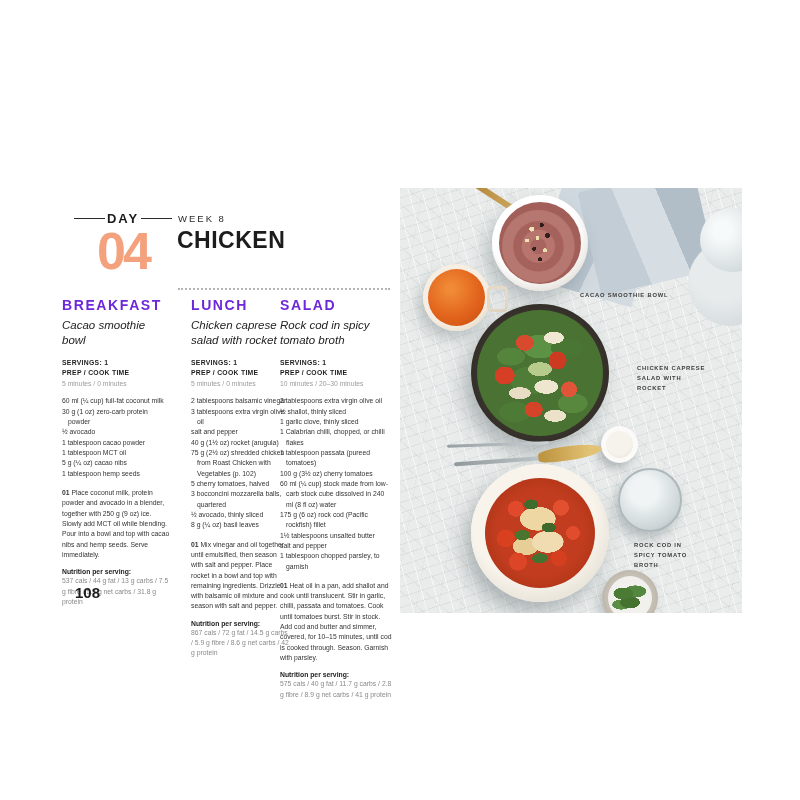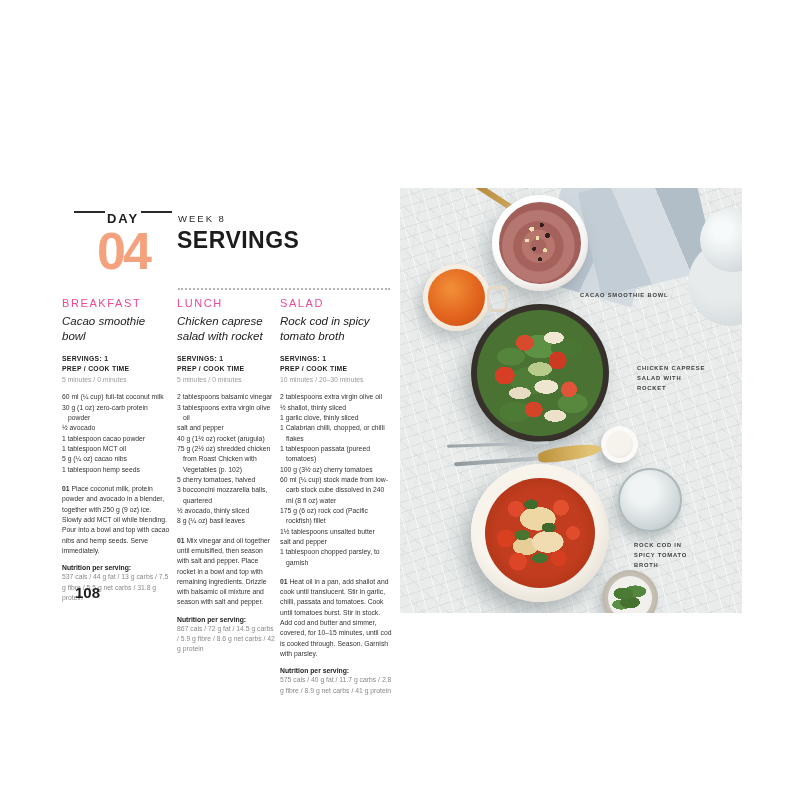--- a/index.html
+++ b/index.html
@@ -5,37 +5,37 @@
   html,body{margin:0;padding:0;}
   body{
     width:800px;height:800px;background:#ffffff;position:relative;
     font-family:"Liberation Sans",sans-serif;color:#1c1c1c;
     -webkit-font-smoothing:antialiased;overflow:hidden;
   }
   .spread{position:absolute;inset:0;}
 
   
   .day-block{position:absolute;left:74px;top:211px;width:98px;}
-  .day-row{display:flex;gap:2px;}
+  .day-row{display:flex;align-items:center;gap:2px;}
   .day-row .rule{flex:1;height:1.5px;background:#2a2a2a;}
   .day-label{font-size:13px;font-weight:700;letter-spacing:2px;}
   .day-number{
     font-size:52px;font-weight:800;line-height:.82;letter-spacing:-3px;
     margin-top:4px;text-align:center;
   }
   .week-label{position:absolute;left:178px;top:213px;font-size:9.5px;letter-spacing:2px;color:#2a2a2a;}
   .weekday{position:absolute;left:177px;top:227px;font-size:23px;font-weight:800;letter-spacing:.5px;}
   .intro{position:absolute;left:178px;top:258px;width:208px;font-size:7.5px;line-height:1.6;color:#4a4a4a;}
   .dotted-rule{position:absolute;left:178px;top:288px;width:212px;border-top:2px dotted #b5b5b5;}
 
   .meal-col{position:absolute;top:297px;}
   .col-breakfast{left:62px;width:108px;}
-  .col-lunch{left:177px;width:99px;}
+  .col-lunch{left:191px;width:99px;}
   .col-dinner{left:280px;width:112px;}
-  .meal-heading{font-size:11px;font-weight:400;letter-spacing:1.6px;color:#ec4899;}
+  .meal-heading{font-size:14px;font-weight:700;letter-spacing:1.6px;color:#6d28d9;}
   .recipe-title{font-style:italic;font-size:11.5px;line-height:1.3;margin-top:5px;color:#222;}
   .servings{margin-top:10px;font-size:6.8px;font-weight:700;letter-spacing:.3px;line-height:1.5;}
   .prep-label{font-size:6.8px;font-weight:700;letter-spacing:.3px;line-height:1.5;}
   .time{font-size:6.8px;color:#9c9c9c;margin-top:2px;}
   .ingredients{margin-top:9px;font-size:6.8px;line-height:1.52;color:#333;}
   .ing-line{padding-left:6px;text-indent:-6px;}
   .method{margin-top:9px;font-size:6.8px;line-height:1.52;color:#333;}
   .step-num{font-weight:800;}
   .nutrition-label{margin-top:8px;font-size:6.8px;font-weight:700;color:#222;}
   .nutrition{font-size:6.8px;line-height:1.52;color:#8a8a8a;margin-top:1px;}
@@ -161,21 +161,21 @@
 
   <div class="day-block">
     <div class="day-row">
       <span class="rule"></span>
       <span class="day-label">DAY</span>
       <span class="rule"></span>
     </div>
     <div class="day-number" style="color: rgb(244, 162, 126);">04</div>
   </div>
   <div class="week-label">WEEK 8</div>
-  <div class="weekday">SERVINGS</div>
+  <div class="weekday">CHICKEN</div>
   <div class="dotted-rule"></div>
 
   <div class="meal-col col-breakfast">
     <div class="meal-heading">BREAKFAST</div>
     <div class="recipe-title">Cacao smoothie bowl</div>
     <div class="servings">SERVINGS: 1</div>
     <div class="prep-label">PREP / COOK TIME</div>
     <div class="time">5 minutes / 0 minutes</div>
     <div class="ingredients">
         <div class="ing-line">60 ml (¼ cup) full-fat coconut milk</div>

